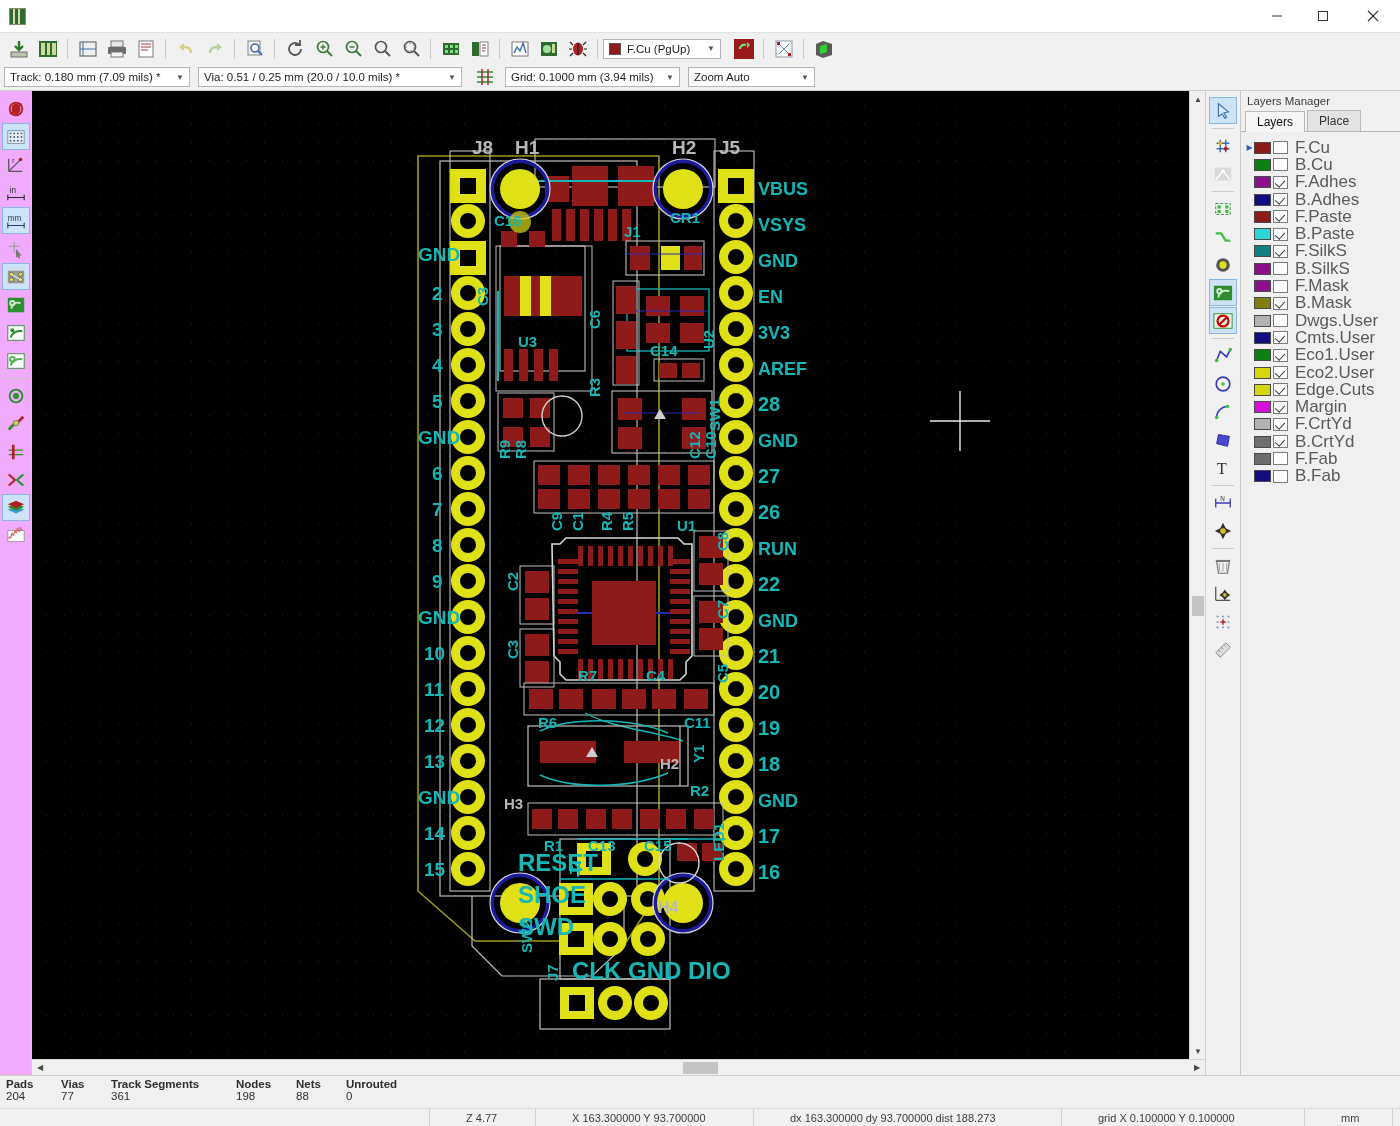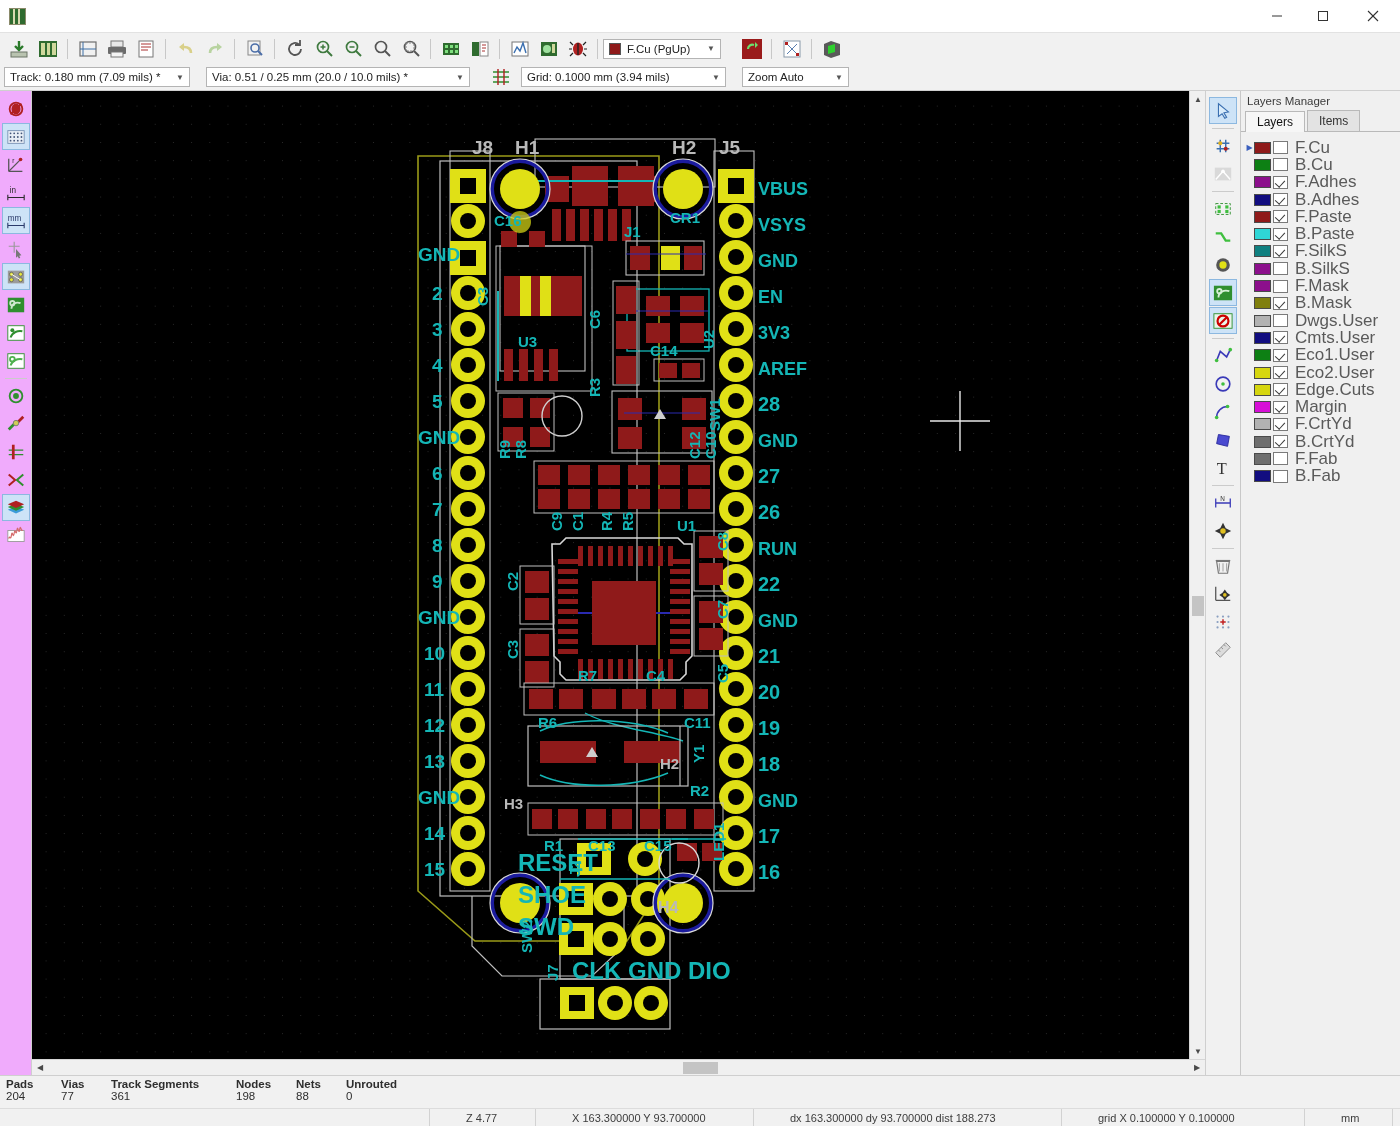--- a/index.html
+++ b/index.html
@@ -34,21 +34,21 @@
 
   
   .toolbar { height:30px; background:#f1f1f1; display:flex; align-items:center; padding:0 4px; flex:none; }
   .tbar1 { height:31px; }
   .tbar2 { height:27px; border-bottom:1px solid #cfcfcf; }
   .tool { width:27px; height:26px; margin:0 1px; display:flex; align-items:center; justify-content:center; position:relative; }
   .sep { width:1px; height:20px; background:#c8c8c8; margin:0 5px; flex:none; }
 
   .combo { height:20px; background:#fff; border:1px solid #b4b4b4; display:flex;
            align-items:center; padding:0 2px 0 5px; font-size:11.5px; color:#222;
-           margin-right:16px; position:relative; }
+           margin-right:8px; position:relative; }
   .combo .cv { flex:1; white-space:nowrap; overflow:hidden; }
   .combo .arrow { width:14px; text-align:center; color:#555; font-size:8px; flex:none; }
   .swatch { width:12px; height:12px; margin-right:6px; flex:none; border:1px solid #555; }
 
   
   .body { flex:1; display:flex; min-height:0; }
 
   
   .vtool-left { width:32px; background:#f0abfc; border-right:1px solid #cfcfcf;
                 display:flex; flex-direction:column; align-items:center; padding-top:4px; flex:none; }
@@ -301,25 +301,25 @@
     <div class="combo" style="width:264px">
       <div class="cv">Via: 0.51 / 0.25 mm (20.0 / 10.0 mils) *</div>
       <div class="arrow">▼</div>
     </div>
     <div class="tool">
       <svg width="22" height="22" viewBox="0 0 22 22">
           <path d="M3 6h16M3 11h16M3 16h16" stroke="#2f8f2f" stroke-width="1.6"></path>
           <path d="M8 3v16M14 3v16" stroke="#b02020" stroke-width="1.4"></path>
         </svg>
     </div>
-    <div class="combo" style="width:205px; margin-left:6px">
+    <div class="combo" style="width:175px; margin-left:6px">
       <div class="cv">Grid: 0.1000 mm (3.94 mils)</div>
       <div class="arrow">▼</div>
     </div>
-    <div class="combo" style="width:107px">
+    <div class="combo" style="width:127px">
       <div class="cv">Zoom Auto</div>
       <div class="arrow">▼</div>
     </div>
   </div>
 
   <div class="body">
 
     <div class="vtool-left">
       <div class="vt">
         <svg width="20" height="20" viewBox="0 0 22 22">
@@ -1039,21 +1039,21 @@
             <path d="M3 14l11-11 5 5-11 11z" fill="#dcdcdc" stroke="#888"></path>
             <path d="M6 11l2 2M9 8l2 2M12 5l2 2" stroke="#888"></path>
           </svg>
       </div>
     </div>
 
     <div class="layers">
       <div class="layers-title">Layers Manager</div>
       <div class="tabs">
         <div class="tab active">Layers</div>
-        <div class="tab">Items</div>
+        <div class="tab">Place</div>
       </div>
       <div class="layer-list" id="layer-list">
           <div class="layer-row">
             <div class="lr-arrow">▶</div>
             <div class="lr-color" style="background: rgb(143, 26, 26);"></div>
             <div class="lr-check"></div>
             <div class="lr-name">F.Cu</div>
           </div>
           <div class="layer-row">
             <div class="lr-arrow"></div>

